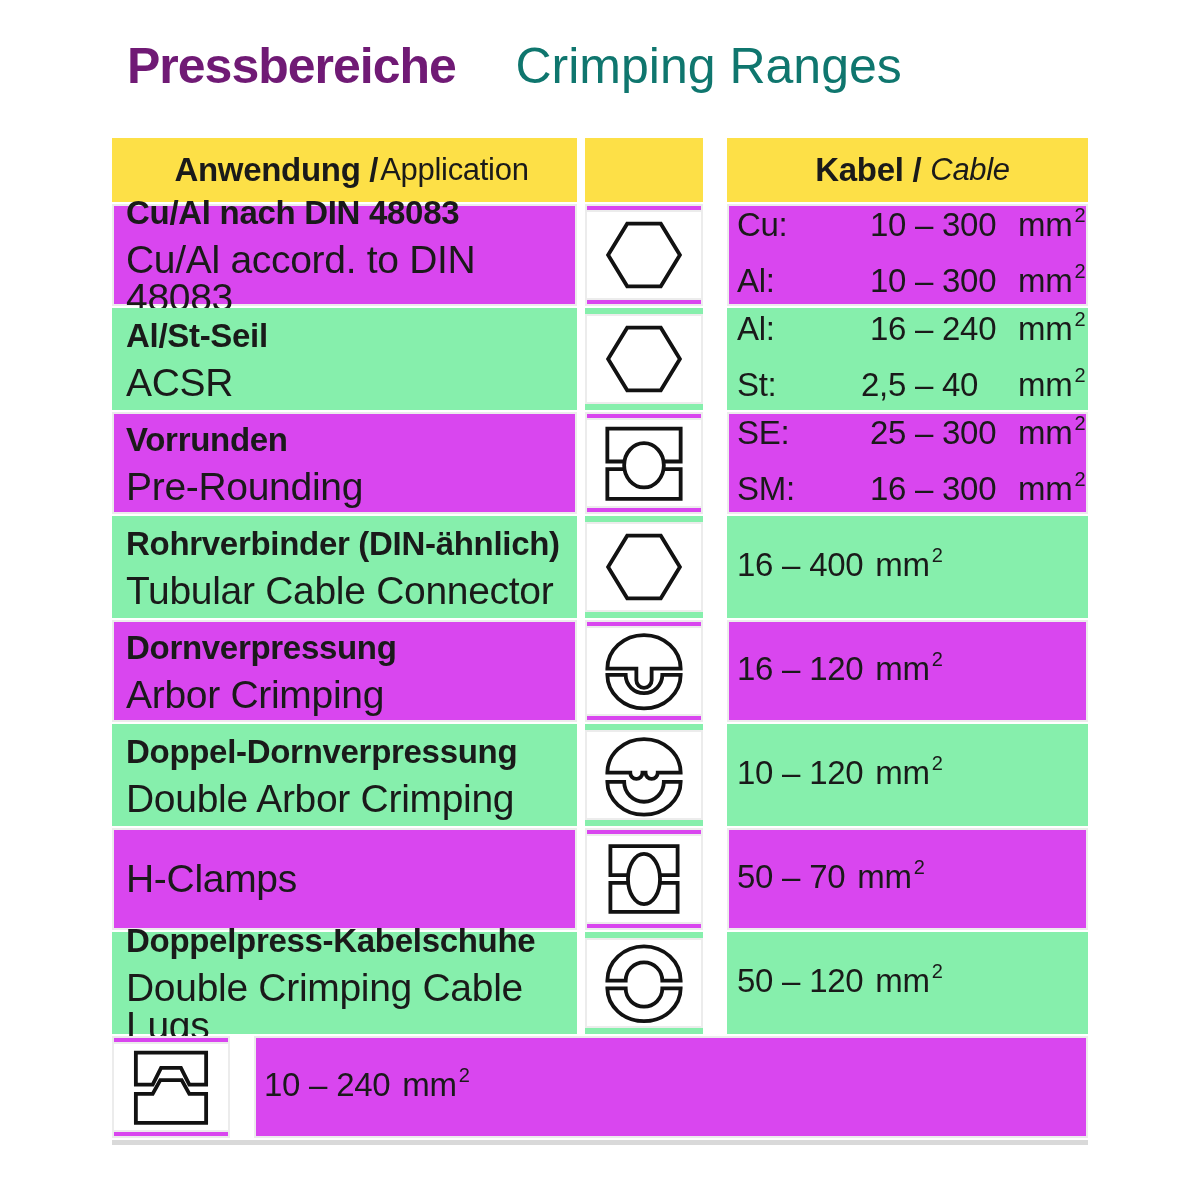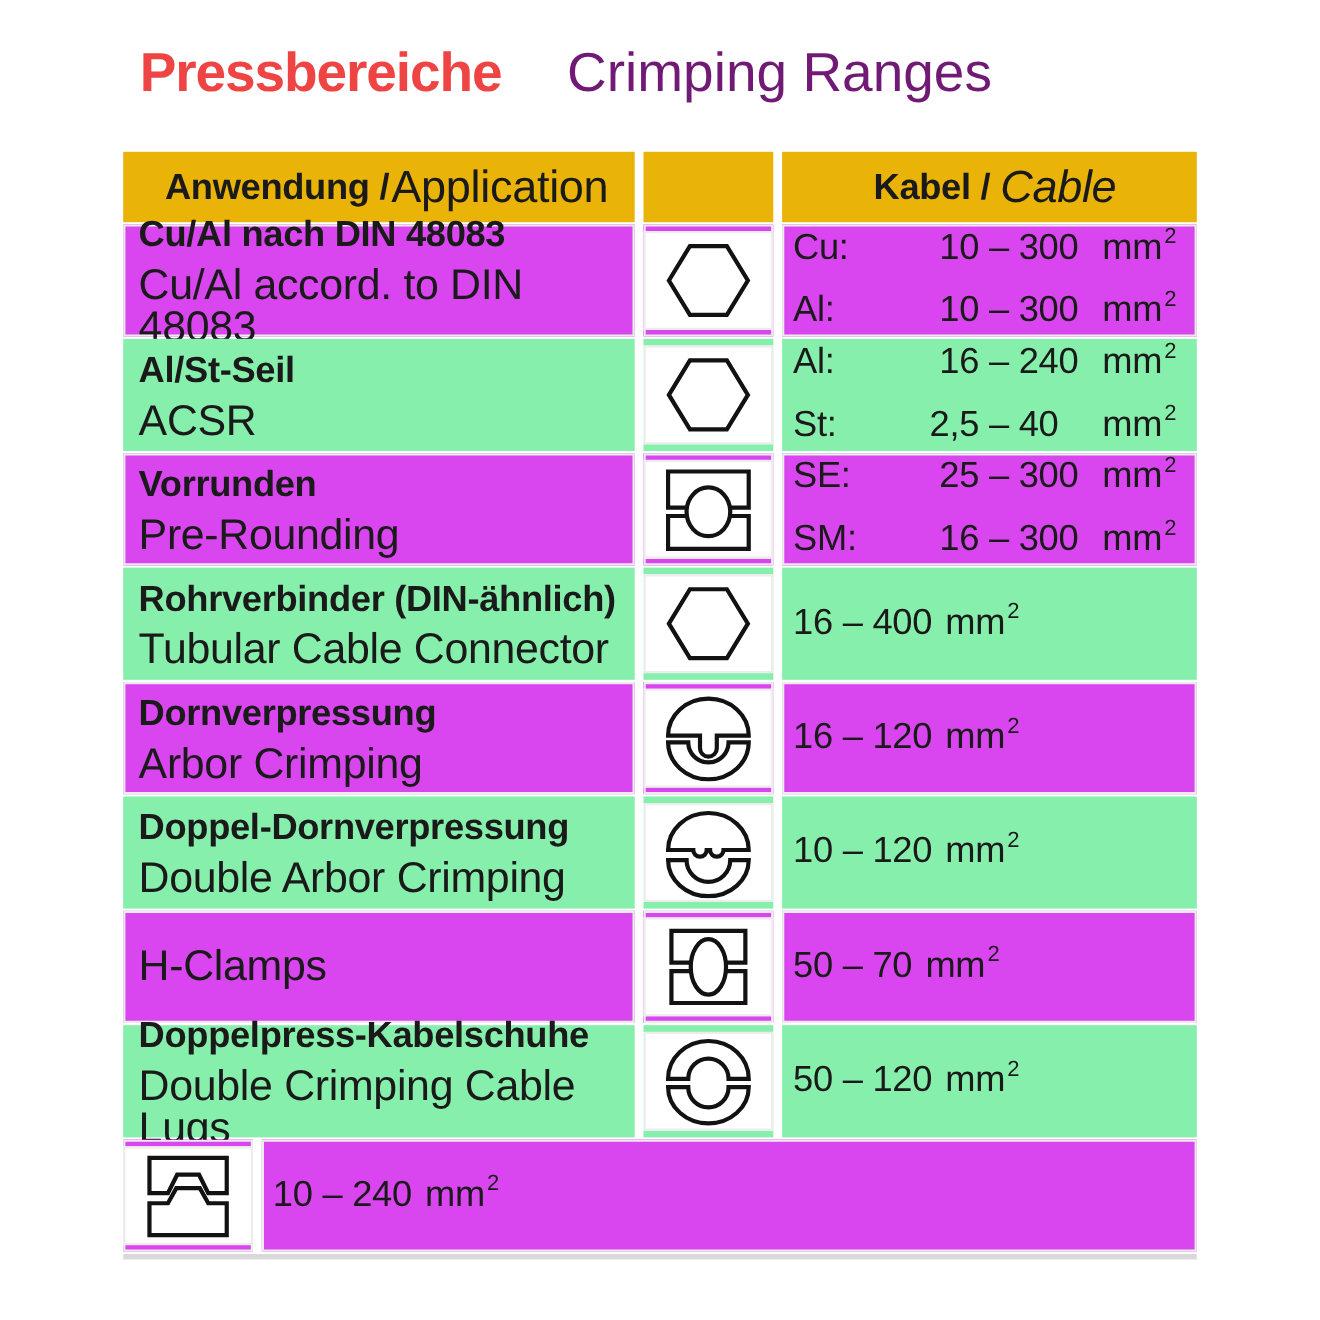--- a/index.html
+++ b/index.html
@@ -1,31 +1,31 @@
 <!DOCTYPE html>
 <html><head>
 <meta charset="utf-8">
 <style>
   html,body{margin:0;padding:0;width:1200px;height:1200px;background:#ffffff;overflow:hidden;
     font-family:"Liberation Sans","DejaVu Sans",sans-serif;color:#1a1a1a;letter-spacing:-0.3px;}
   .page{position:absolute;left:112px;top:36px;width:976px;}
   .title{margin:0 0 42px 15px;font-size:50px;line-height:60px;white-space:nowrap;}
-  .t-de{font-weight:700;color:#ef4444;letter-spacing:-1px;}
-  .t-en{font-weight:400;color:#701a75;margin-left:46px;letter-spacing:0;}
+  .t-de{font-weight:700;color:#701a75;letter-spacing:-1px;}
+  .t-en{font-weight:400;color:#0f766e;margin-left:46px;letter-spacing:0;}
   .table{display:flex;flex-direction:column;gap:2px;}
   .row{display:flex;gap:8px;height:102px;}
   .row.header{height:64px;}
   .cell{box-sizing:border-box;}
   .c-app{width:465px;display:flex;flex-direction:column;justify-content:center;gap:9px;padding-left:14px;}
   .c-icon{width:118px;display:flex;align-items:center;justify-content:center;}
-  .c-cable{flex:1;display:flex;flex-direction:column;justify-content:center;gap:14px;padding-left:10px;}
-  .header .cell{background:#eab308;}
+  .c-cable{flex:1;display:flex;flex-direction:column;justify-content:center;gap:14px;padding-left:10px;margin-left:16px;}
+  .header .cell{background:#fde047;}
   .header .c-app,.header .c-cable{flex-direction:row;align-items:center;gap:0;}
   .hdr-de{font-weight:700;font-size:33px;}
-  .hdr-en{font-weight:400;font-size:41px;}
+  .hdr-en{font-weight:400;font-size:31px;}
   .c-app .hdr-en{margin-left:2px;}
   .c-cable .hdr-en{margin-left:9px;font-style:italic;}
   .alt .cell{background:#86efac;}
   .plain .cell{background:#d946ef;box-shadow:inset 0 0 0 2px #ececec;}
   .app-de{font-weight:700;font-size:33px;line-height:38px;}
   .app-en{font-weight:400;font-size:39px;line-height:38px;}
   .tile{width:100%;height:90px;background:#ffffff;display:flex;align-items:center;justify-content:center;
     box-shadow:inset 0 0 0 2px #ececec;}
   .die{display:block;}
   .cable-line{display:flex;align-items:baseline;font-size:33px;line-height:38px;white-space:pre;}

